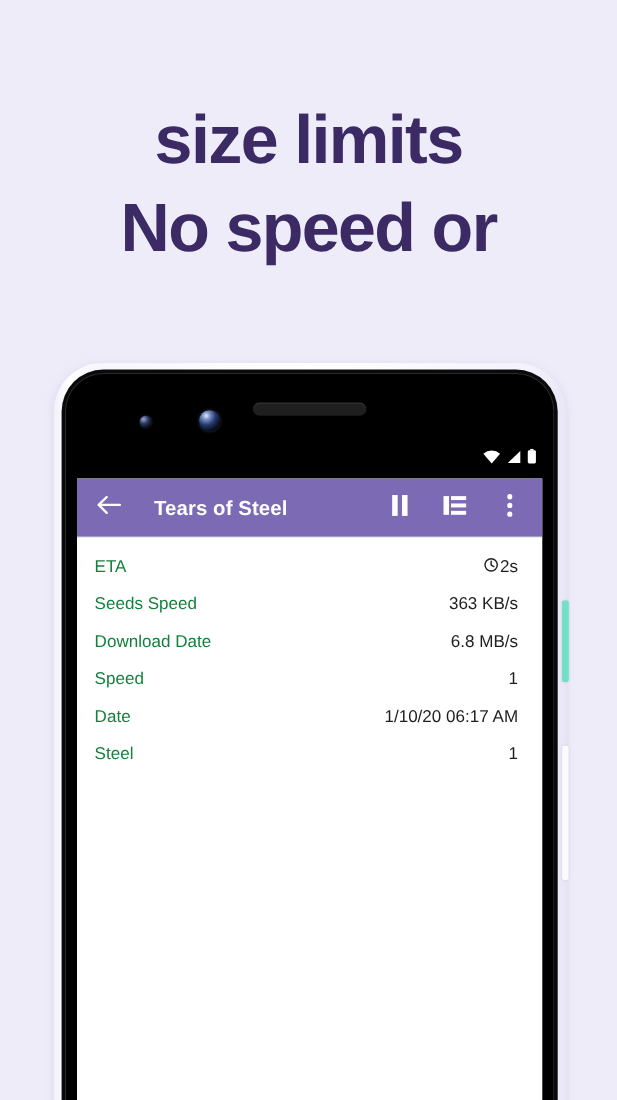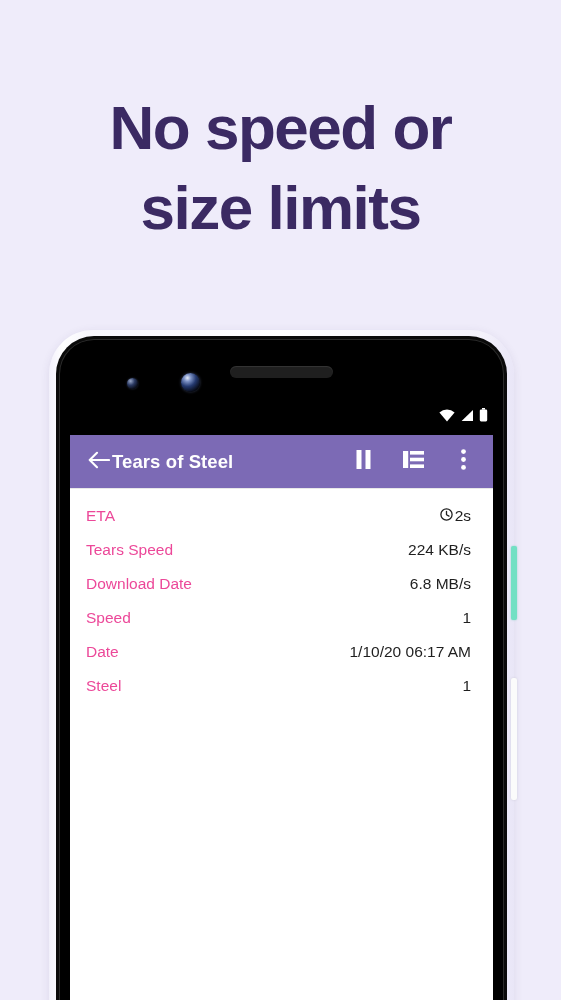--- a/index.html
+++ b/index.html
@@ -149,20 +149,21 @@
   }
   .appbar-back {
     width: 26px; height: 26px;
     display: flex; align-items: center; justify-content: center;
     flex: 0 0 auto;
   }
   .appbar-title {
     color: #ffffff;
     font-size: 18.5px;
     font-weight: bold;
+    margin-left: 28px;
     flex: 1 1 auto;
     white-space: nowrap;
     letter-spacing: 0.1px;
   }
   .appbar-actions {
     display: flex;
     align-items: center;
     gap: 26px;
     flex: 0 0 auto;
     padding-right: 4px;
@@ -184,21 +185,21 @@
   }
   .detail-row {
     display: flex;
     align-items: center;
     justify-content: space-between;
     height: 34px;
     font-size: 15.5px;
     color: #1d1d1d;
   }
   .detail-label {
-    color: #ec4899;
+    color: #15803d;
     white-space: nowrap;
   }
   .detail-value {
     color: #1f1f1f;
     white-space: nowrap;
     display: flex;
     align-items: flex-start;
     gap: 1px;
   }
   .clock-icon { display: block; margin-right: 1px; }
@@ -224,22 +225,22 @@
     background: #fbfbfb;
     border-radius: 2px;
     box-shadow: 0 0 2px rgba(180,180,190,0.5);
     z-index: 6;
   }
 </style>
 </head>
 <body>
 
 <div class="headline">
+  <span class="line">size limits</span>
   <span class="line">No speed or</span>
-  <span class="line">size limits</span>
 </div>
 
 <div class="phone">
 
   <div class="phone-outer"></div>
 
   <div class="phone-bezel"></div>
 
   <div class="cam-small"></div>
   <div class="cam-large"></div>
@@ -322,22 +323,22 @@
               <circle cx="6.5" cy="6.5" r="5.6" fill="none" stroke="#1f1f1f" stroke-width="1.3"></circle>
               <path d="M6.5 3.3 V6.7 L9 8.1" stroke="#1f1f1f" stroke-width="1.3" fill="none" stroke-linecap="round" stroke-linejoin="round"></path>
             </svg>
           </span>
           <span>2s</span>
         </span>
       </div>
 
 
       <div class="detail-row">
-        <span class="detail-label">Tears Speed</span>
-        <span class="detail-value">224 KB/s</span>
+        <span class="detail-label">Seeds Speed</span>
+        <span class="detail-value">363 KB/s</span>
       </div>
 
       <div class="detail-row">
         <span class="detail-label">Download Date</span>
         <span class="detail-value">6.8 MB/s</span>
       </div>
 
       <div class="detail-row">
         <span class="detail-label">Speed</span>
         <span class="detail-value">1</span>

